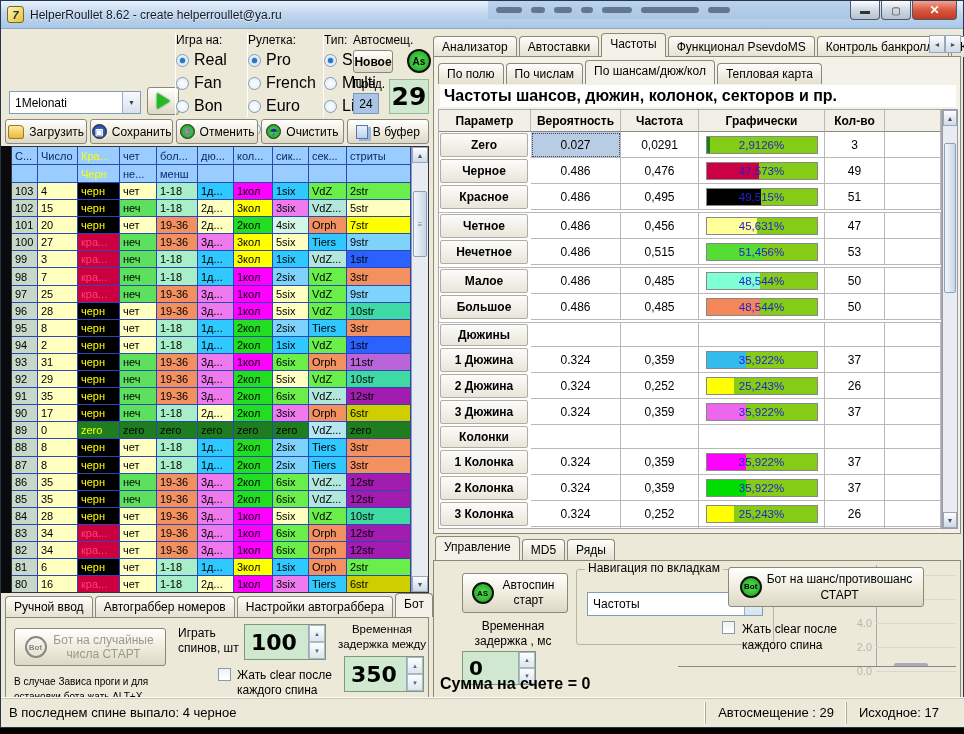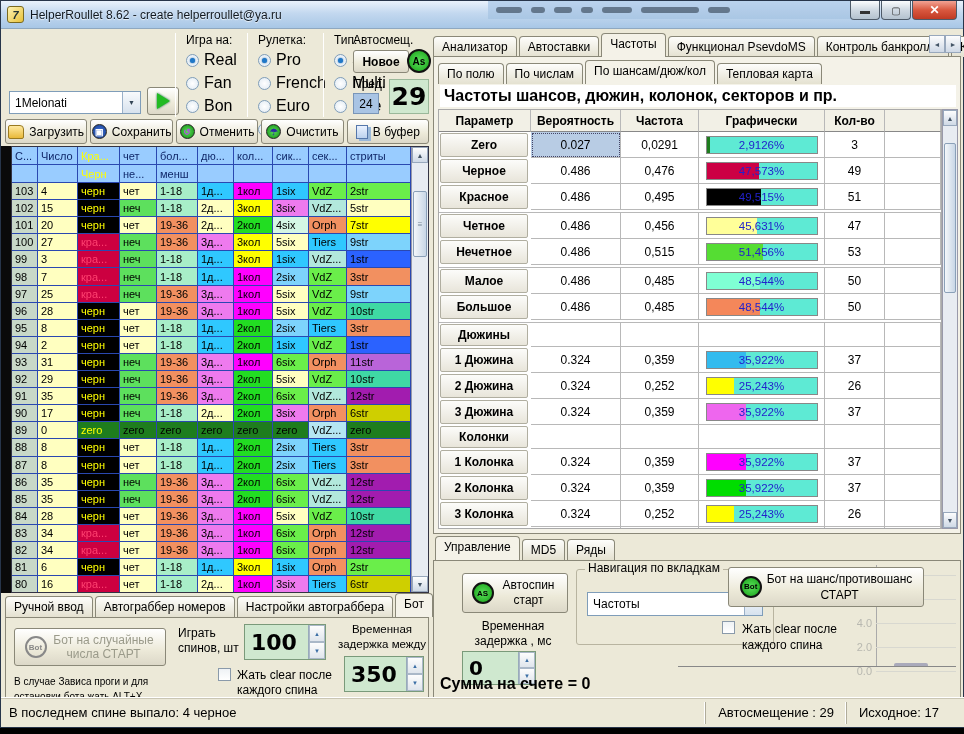--- a/index.html
+++ b/index.html
@@ -58,27 +58,27 @@
   #start-sum-label { position:absolute; left:5px; top:6px; width:72px; line-height:15px; }
   #start-sum-input { position:absolute; right:28px; top:8px; width:52px; height:32px;
     background:#fff; border:1px solid #7f9db9; }
   #profile-combo { position:absolute; left:4px; top:60px; width:132px; height:23px; }
   #play-btn { position:absolute; left:142px; top:56px; width:32px; height:28px; }
   #play-tri { width:0; height:0; border-left:13px solid #22bb22; border-top:8px solid transparent;
     border-bottom:8px solid transparent; filter:drop-shadow(0 0 1px #063); }
   #trackbar { position:absolute; left:6px; top:88px; width:44px; height:11px; border:1px solid #999;
     border-radius:4px; background:linear-gradient(#fff,#ddd); display:flex; align-items:center; justify-content:center; }
   #trackbar div { width:22px; height:4px; background:#111; border-radius:2px; }
-  .optgroup { position:absolute; top:2px; border-left:1px solid #fff; padding-left:10px; height:84px; }
+  .optgroup { position:absolute; top:2px; border-left:1px solid #fff; height:84px; }
   .optgroup .glab { margin-bottom:4px; }
   .opt { display:flex; align-items:center; margin-bottom:5px; font-size:16px; }
   #grp-game { left:170px; } #grp-roul { left:242px; } #grp-type { left:318px; }
   #autoshift-panel { position:absolute; left:348px; top:2px; width:78px; height:84px; }
   #autoshift-label { margin-bottom:3px; }
-  #new-btn { width:56px; height:23px; font-weight:bold; }
+  #new-btn { width:40px; height:23px; font-weight:bold; }
   #as-icon { position:absolute; right:0; top:16px; width:24px; height:24px; border-radius:50%;
     background:radial-gradient(#5ae05a,#18a018); border:2px solid #111; color:#000;
     font-weight:bold; font-size:10px; display:flex; align-items:center; justify-content:center; }
   #pred-label { position:absolute; left:0; top:44px; }
   #pred-box { position:absolute; left:0; top:60px; width:26px; height:21px; background:#a9c4e4;
     border:1px solid #7a96b8; text-align:center; line-height:20px; }
   #cur-box { position:absolute; left:36px; top:46px; width:40px; height:35px; background:#cfe8cf;
     border:1px solid #9ab89a; font-size:25px; font-weight:bold; text-align:center; line-height:33px;
     font-family:"DejaVu Sans",sans-serif; }
   
@@ -154,21 +154,21 @@
     border:1px solid #aaa; overflow:hidden; }
   .srow { display:grid; grid-template-columns:92px 90px 78px 126px 60px 1fr; }
   .srow > div { border-right:1px solid #b8b8b8; border-bottom:1px solid #b8b8b8;
     display:flex; align-items:center; justify-content:center; font-size:12px; }
   .srow.head > div { font-weight:bold; background:#f2f0e6; height:22px; border-bottom:1px solid #888; }
   .srow .plabel { font-weight:bold; background:linear-gradient(#fcfcfa,#e8e5da);
     border:1px solid #b0aea0; border-radius:2px; margin:1px 3px 1px 1px; }
   .srow.sec { height:24px; }
   .srow.datarow { height:26px; }
   .sgap { height:3px; border-bottom:1px solid #b8b8b8; }
-  .barbox { width:112px; height:18px; background:#5eead4; border:1px solid #888; position:relative;text-align:center; }
+  .barbox { width:112px; height:18px; background:#84cc16; border:1px solid #888; position:relative;text-align:center; }
   .barfill { position:absolute; left:0; top:0; bottom:0; }
   .bartext { position:absolute; inset:0; display:flex; align-items:center; justify-content:center;
     color:#2222cc; font-size:11.5px; }
   .probsel { background:#b8cce4; outline:1px dotted #446; outline-offset:-2px; }
   #rscroll { position:absolute; right:2px; top:52px; width:16px; height:420px; background:#e8ecf2;
     border:1px solid #99a; display:flex; flex-direction:column; }
   #rthumb { margin:17px 1px 0; height:150px; background:linear-gradient(90deg,#f4f7fa,#c8d6e6);
     border:1px solid #8aa0b8; border-radius:2px; }
   
   #brpanel { position:absolute; left:0; top:507px; width:528px; height:160px; }

